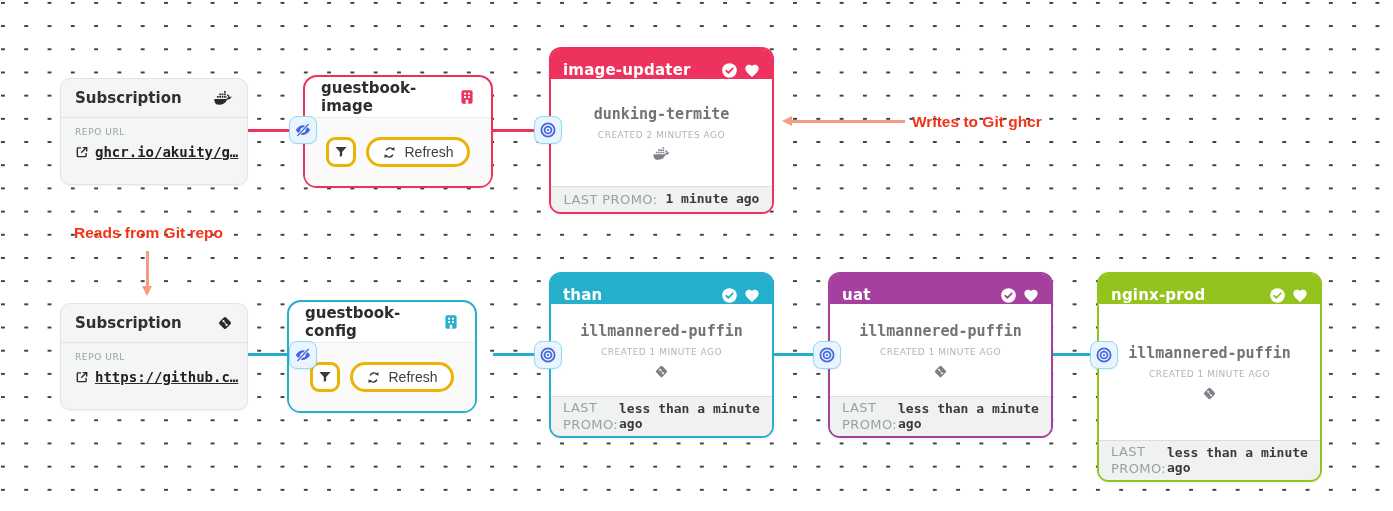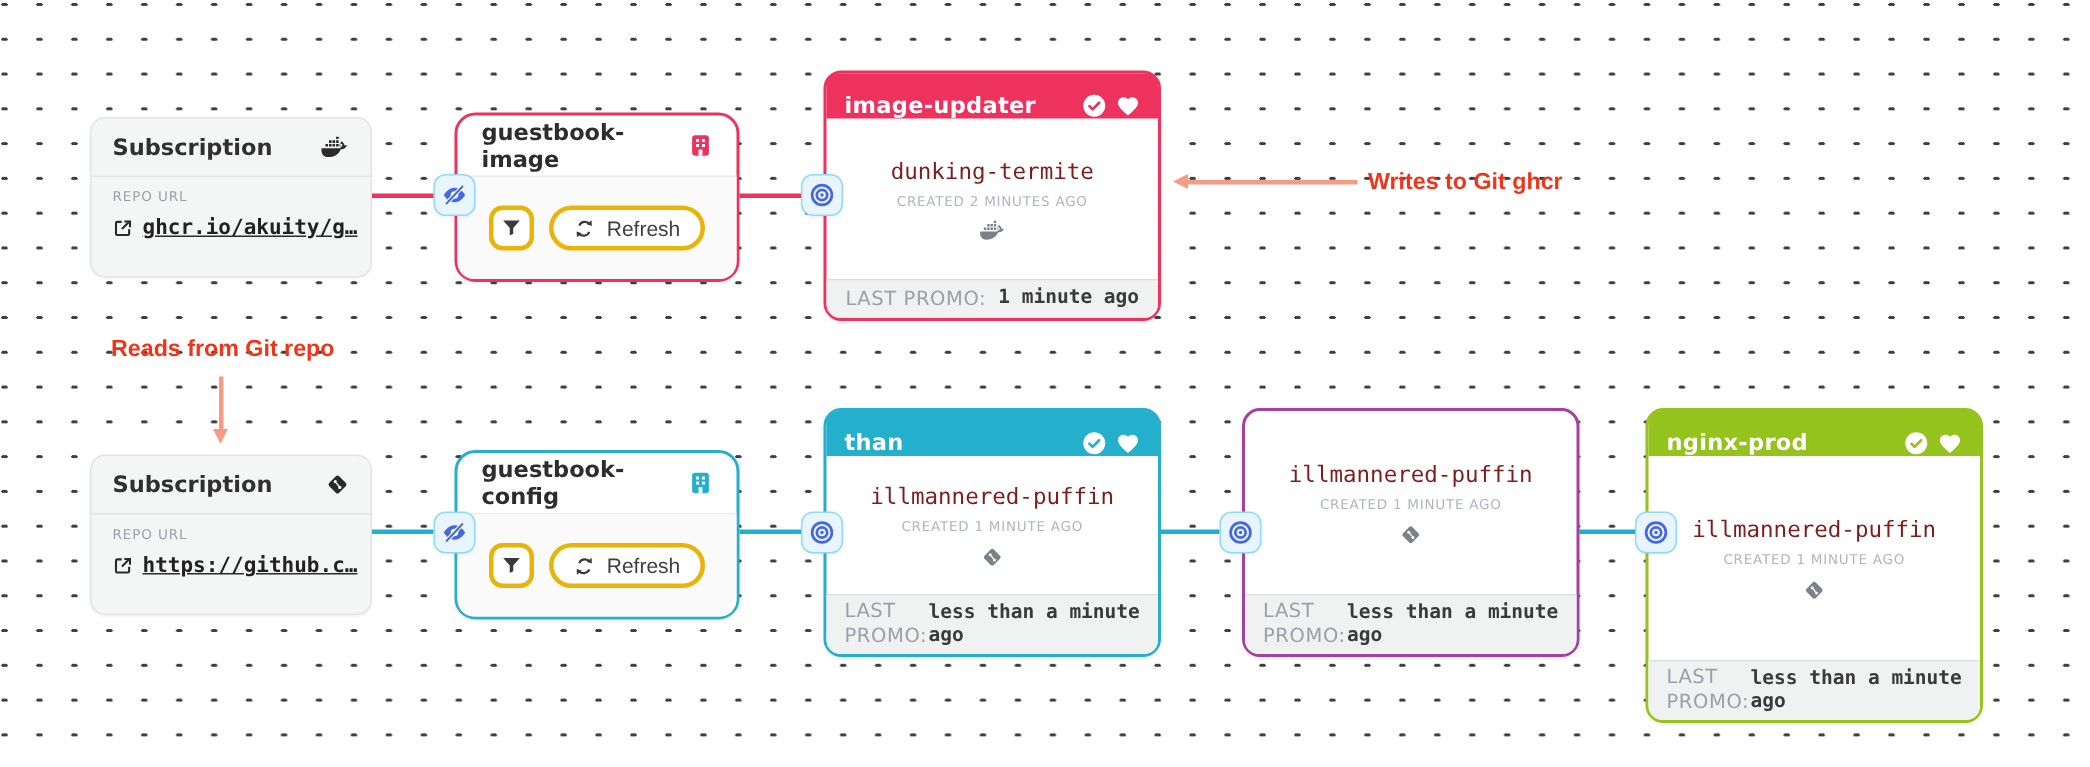--- a/index.html
+++ b/index.html
@@ -64,21 +64,21 @@
   }
   .stage-head{
     height:30px; background:var(--c); border-radius:9px 9px 0 0;
     display:flex; align-items:flex-end; justify-content:space-between; padding:0 12px;
   }
   .stage-name{ color:#fff; font-size:15px; font-weight:bold; letter-spacing:.2px; }
   .head-icons{ display:flex; align-items:center; gap:6px; }
   .stage-body{
     flex:1; display:flex; flex-direction:column; align-items:center; justify-content:center; gap:7px;
   }
-  .freight-name{ font-size:15px; font-weight:normal; color:#7f1d1d; }
+  .freight-name{ font-size:15px; font-weight:bold; color:#737373; }
   .created-label{ font-size:9px; letter-spacing:.5px; color:#b0b5bb; }
   .stage-foot{
     background:#f0f1f1; border-top:1px solid #dcdddd; border-radius:0 0 9px 9px;
     display:flex; align-items:center; padding:0 12px;
   }
   .foot-single{ height:26px; justify-content:center; gap:8px; }
   .foot-multi{ height:40px; justify-content:flex-start; gap:10px; }
   .promo-label{ font-size:13px; letter-spacing:.4px; color:#9aa0a6; }
   .foot-multi .promo-label{ width:46px; line-height:1.25; }
   .promo-value{ font-size:13px; font-weight:bold; color:#3a3a3a; line-height:1.15; }
@@ -239,21 +239,21 @@
               <path d="M13.5 4.5H20v6.5"></path>
               <path d="M19.6 4.4 10.8 13.2"></path>
               <path d="M19 13.5v5.2c0 .7-.6 1.3-1.3 1.3H5.3C4.6 20 4 19.4 4 18.7V6.3C4 5.6 4.6 5 5.3 5h5.2"></path>
             </svg>
         </span>
         <span class="repo-url mono">https://github.c…</span>
       </div>
     </div>
   </div>
 
-  <div class="wh-card" style="left:303px; top:300px; --c:#24b0cc;">
+  <div class="wh-card" style="left:287px; top:300px; --c:#24b0cc;">
     <div class="wh-head">
       <span class="wh-title">guestbook-config</span>
       <span>
         <svg width="16" height="16" viewBox="0 0 20 20">
             <rect x="3" y="1.5" width="14" height="17" rx="2.5" fill="#24b0cc"></rect>
             <rect x="6.3" y="4.6" width="2.5" height="2.5" fill="#fff"></rect>
             <rect x="11.2" y="4.6" width="2.5" height="2.5" fill="#fff"></rect>
             <rect x="6.3" y="8.8" width="2.5" height="2.5" fill="#fff"></rect>
             <rect x="11.2" y="8.8" width="2.5" height="2.5" fill="#fff"></rect>
             <rect x="8.4" y="13.4" width="3.2" height="5.1" fill="#fff"></rect>
@@ -309,20 +309,36 @@
           </svg>
       </span>
     </div>
     <div class="stage-foot foot-multi">
       <span class="promo-label">LAST PROMO:</span>
       <span class="promo-value mono">less than a minute ago</span>
     </div>
   </div>
 
   <div class="stage-card" style="left:828px; top:272px; height:166px; --c:#a5409f;">
+    <div class="stage-head">
+      <span class="stage-name">uat</span>
+      <span class="head-icons">
+        <span>
+          <svg width="17" height="17" viewBox="0 0 20 20">
+              <circle cx="10" cy="10" r="8.6" fill="#fff"></circle>
+              <path d="M6.2 10.3l2.5 2.5 5.1-5.2" fill="none" style="stroke:var(--c)" stroke-width="2.1" stroke-linecap="round" stroke-linejoin="round"></path>
+            </svg>
+        </span>
+        <span>
+          <svg width="16" height="15" viewBox="0 0 24 22">
+              <path fill="#fff" d="M12 20.8 10.6 19.5C5.4 14.8 2 11.7 2 7.9 2 4.8 4.4 2.4 7.5 2.4c1.7 0 3.4.8 4.5 2.1 1.1-1.3 2.8-2.1 4.5-2.1 3.1 0 5.5 2.4 5.5 5.5 0 3.8-3.4 6.9-8.6 11.6L12 20.8z"></path>
+            </svg>
+        </span>
+      </span>
+    </div>
     <div class="stage-body">
       <div class="freight-name mono">illmannered-puffin</div>
       <div class="created-label">CREATED 1 MINUTE AGO</div>
       <span>
         <svg width="15" height="15" viewBox="0 0 24 24">
             <rect x="5" y="5" width="14" height="14" rx="2.4" transform="rotate(45 12 12)" fill="#7c8187"></rect>
             <circle cx="9.8" cy="9.2" r="1.6" fill="#fff"></circle>
             <circle cx="14.3" cy="14.9" r="1.6" fill="#fff"></circle>
             <path d="M10.8 10.4l2.6 3.3" stroke="#fff" stroke-width="1.4"></path>
           </svg>

